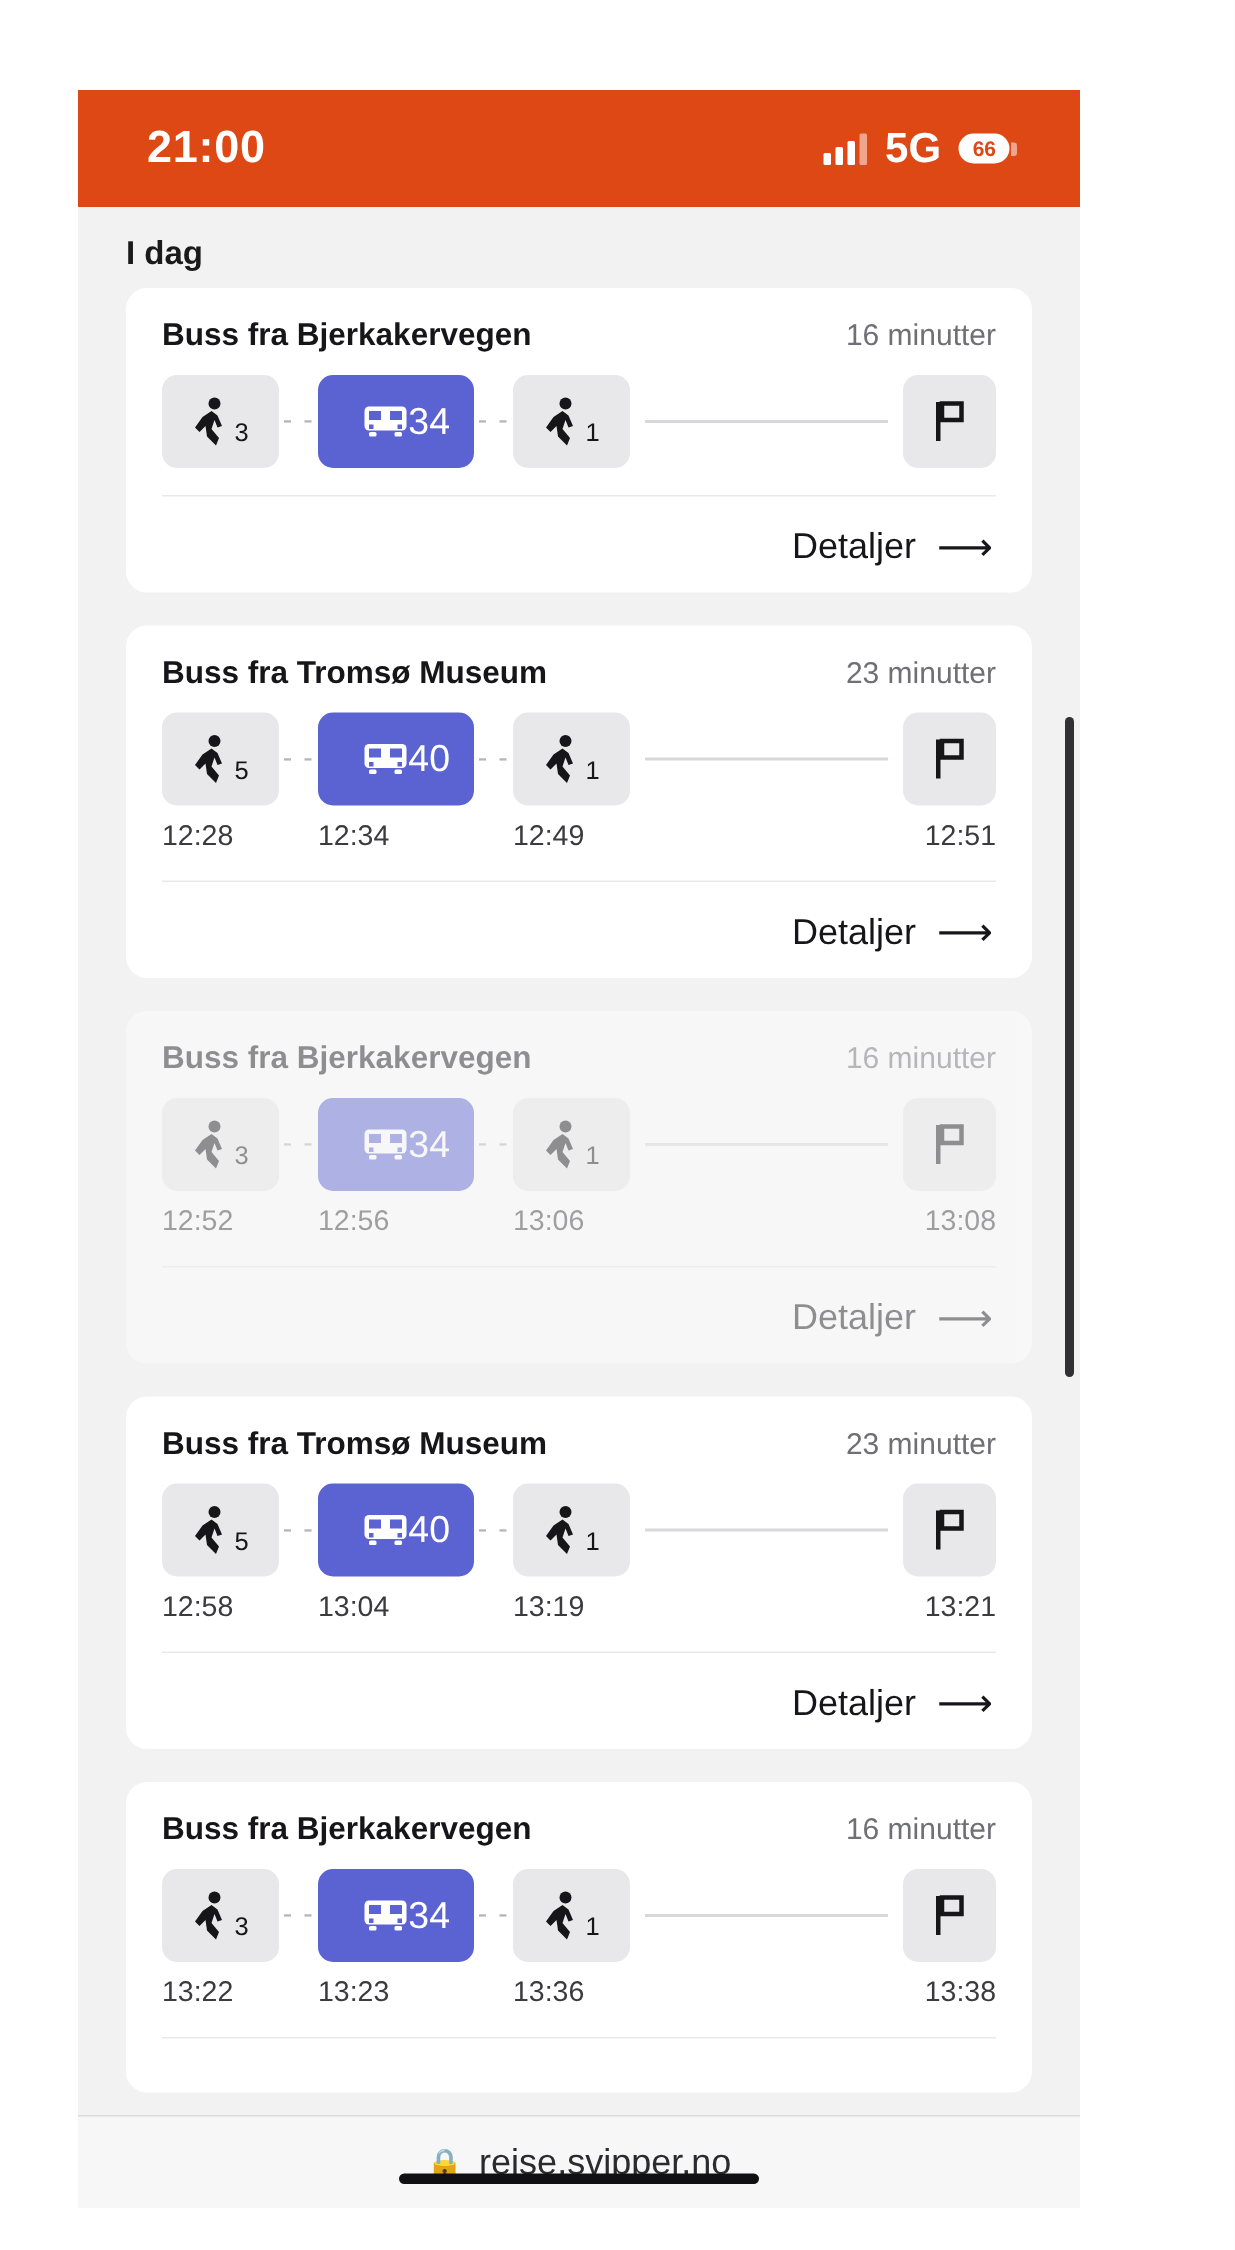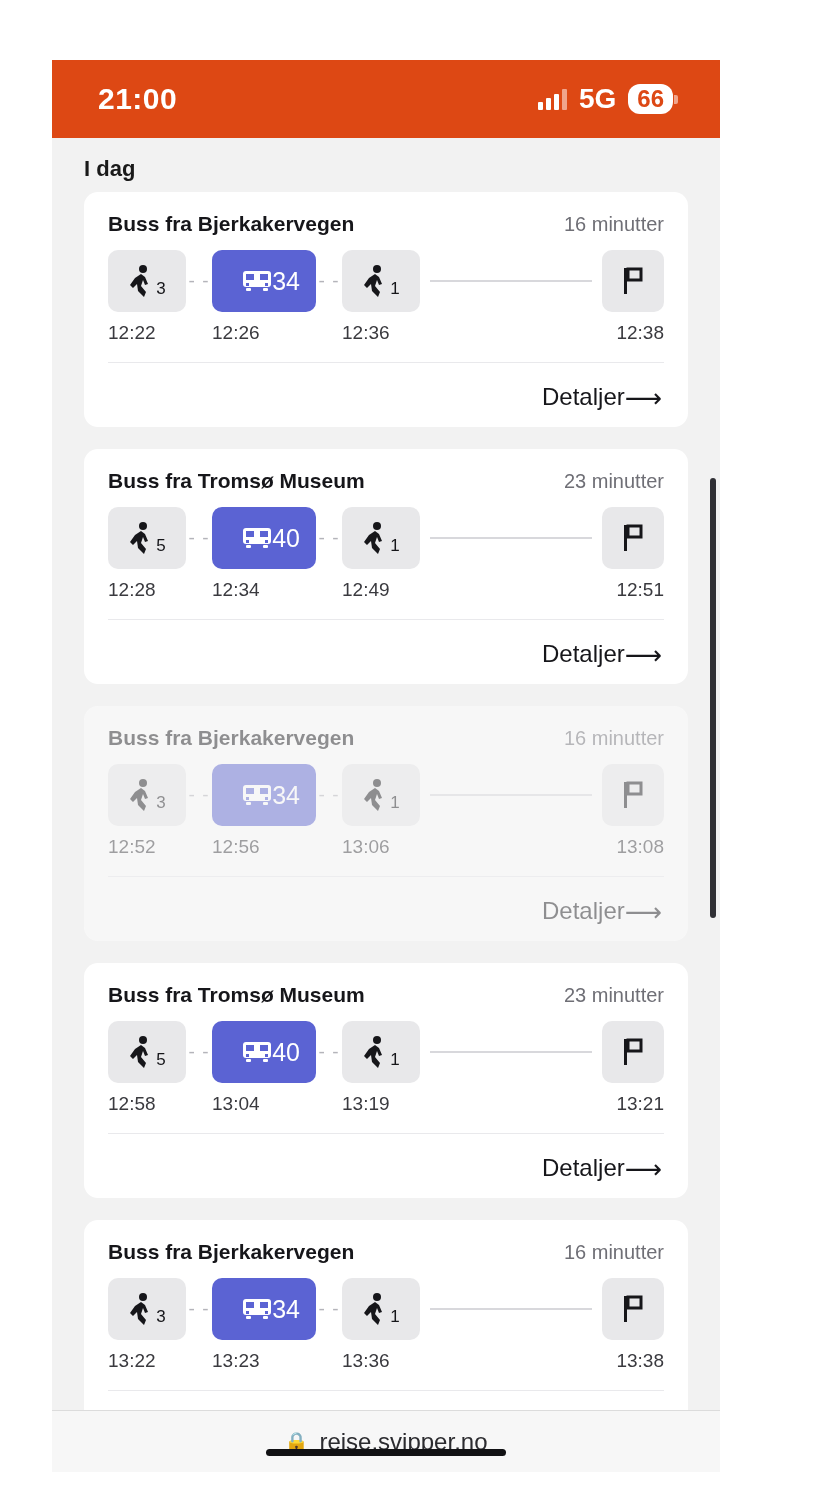--- a/index.html
+++ b/index.html
@@ -57,21 +57,21 @@
   .signal i:nth-child(2) { height: 12px; }
   .signal i:nth-child(3) { height: 16px; }
   .signal i:nth-child(4) { height: 21px; background: #f0a58c; }
   .network {
     font-size: 28px;
     font-weight: bold;
   }
   .battery {
     background: #ffffff;
     color: #dd4814;
-    font-size: 24px;
+    font-size: 14px;
     font-weight: bold;
     border-radius: 12px;
     padding: 3px 9px 3px 9px;
     line-height: 1;
   }
   .battery-wrap { display:flex; align-items:center; }
   .battery-tip {
     width: 4px; height: 9px; background:#f0a58c;
     border-radius: 0 2px 2px 0; margin-left:1px;
   }
@@ -180,22 +180,22 @@
   .t3 { flex: 1; }
   .t4 { text-align: right; width: 90px; }
   .card-divider {
     height: 1px;
     background: #e9e9ec;
     margin-top: 18px;
   }
   .details-row {
     display: flex;
     justify-content: flex-end;
-    align-items: flex-end;
-    gap: 0;
+    align-items: flex-start;
+    gap: 14px;
     padding: 14px 26px 16px 0;
     font-size: 24px;
     color: #16161a;
   }
   .arrow {
     font-size: 26px;
     line-height: 1;
   }
   
   .scrollbar {
@@ -296,26 +296,20 @@
             <span class="num">1</span>
           </div>
           <div class="rail"></div>
           <div class="chip flag">
             <svg width="24" height="30" viewBox="0 0 24 30" aria-hidden="true">
                 <rect x="3" y="2" width="3" height="26" fill="#16161a"></rect>
                 <path d="M7 3 L20 3 L20 14 L7 14 Z" fill="none" stroke="#16161a" stroke-width="3"></path>
               </svg>
           </div>
         </div>
-        <div class="times">
-          <span class="t1">12:22</span>
-          <span class="t2">12:26</span>
-          <span class="t3">12:36</span>
-          <span class="t4">12:38</span>
-        </div>
         <div class="card-divider"></div>
       </div>
       <div class="details-row">
         <span>Detaljer</span>
         <span class="arrow">⟶</span>
       </div>
     </div>
 
     <div class="card">
       <div class="card-top">

